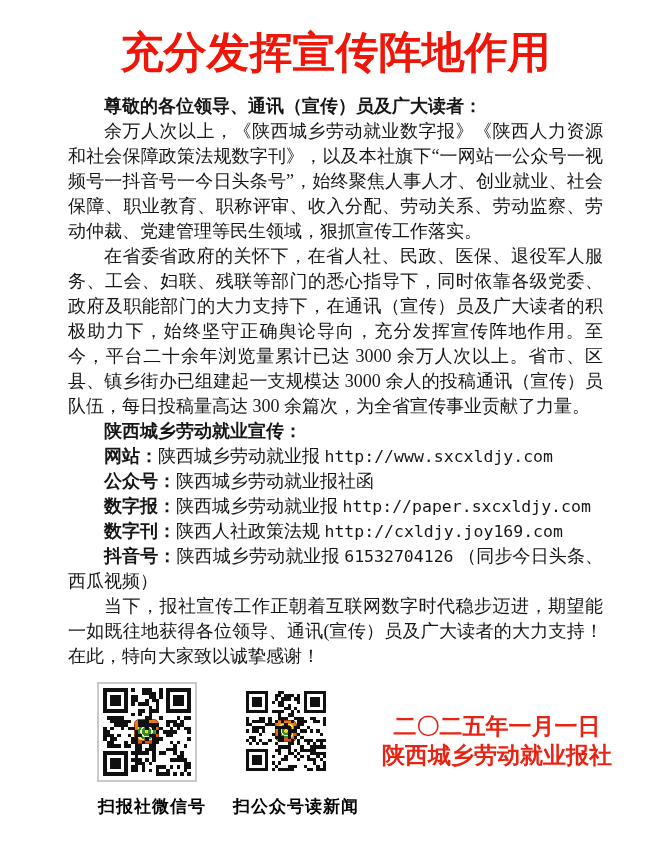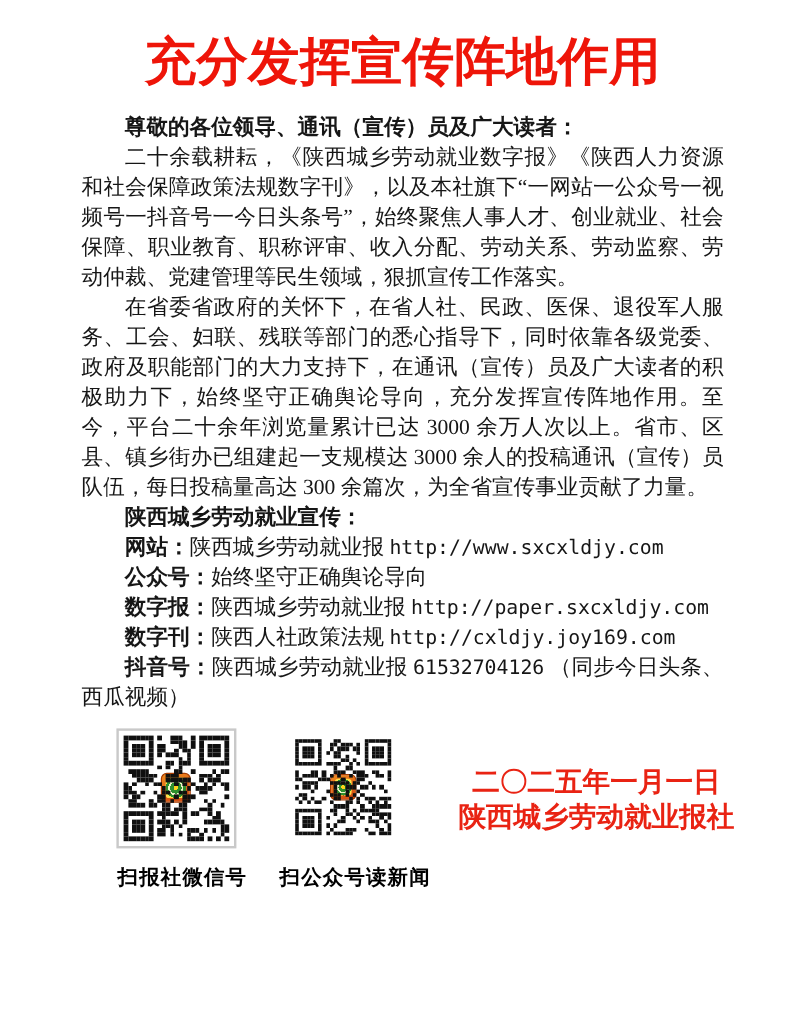--- a/index.html
+++ b/index.html
@@ -71,36 +71,37 @@
 <body>
 
 <div class="page">
   <div class="content">
 
     <h1 class="doc-title">充分发挥宣传阵地作用</h1>
 
     <div class="body-text">
       <div class="greeting">尊敬的各位领导、通讯（宣传）员及广大读者：</div>
 
-      <p class="para">二十余载耕耘，《陕西城乡劳动就业数字报》《陕西人力资源和社会保障政策法规数字刊》，以及本社旗下“一网站一公众号一视频号一抖音号一今日头条号”，始终聚焦人事人才、创业就业、社会保障、职业教育、职称评审、收入分配、劳动关系、劳动监察、劳动仲裁、党建管理等民生领域，狠抓宣传工作落实。</p>
+      <p class="para">余万人次以上，《陕西城乡劳动就业数字报》《陕西人力资源和社会保障政策法规数字刊》，以及本社旗下“一网站一公众号一视频号一抖音号一今日头条号”，始终聚焦人事人才、创业就业、社会保障、职业教育、职称评审、收入分配、劳动关系、劳动监察、劳动仲裁、党建管理等民生领域，狠抓宣传工作落实。</p>
 
       <p class="para">在省委省政府的关怀下，在省人社、民政、医保、退役军人服务、工会、妇联、残联等部门的悉心指导下，同时依靠各级党委、政府及职能部门的大力支持下，在通讯（宣传）员及广大读者的积极助力下，始终坚守正确舆论导向，充分发挥宣传阵地作用。至今，平台二十余年浏览量累计已达 3000 余万人次以上。省市、区县、镇乡街办已组建起一支规模达 3000 余人的投稿通讯（宣传）员队伍，每日投稿量高达 300 余篇次，为全省宣传事业贡献了力量。</p>
 
       <div class="search-heading">陕西城乡劳动就业宣传：</div>
 
       <div class="plat"><b class="plat-label">网站：</b><span>陕西城乡劳动就业报 </span><span class="ascii">http://www.sxcxldjy.com</span><span></span></div>
 
-      <div class="plat"><b class="plat-label">公众号：</b><span>始终坚守正确舆论导向</span><span class="ascii"></span><span></span></div>
+      <div class="plat"><b class="plat-label">公众号：</b><span>陕西城乡劳动就业报社函</span><span class="ascii"></span><span></span></div>
 
       <div class="plat"><b class="plat-label">数字报：</b><span>陕西城乡劳动就业报 </span><span class="ascii">http://paper.sxcxldjy.com</span><span></span></div>
 
       <div class="plat"><b class="plat-label">数字刊：</b><span>陕西人社政策法规 </span><span class="ascii">http://cxldjy.joy169.com</span><span></span></div>
 
       <div class="plat"><b class="plat-label">抖音号：</b><span>陕西城乡劳动就业报 </span><span class="ascii">61532704126</span><span> （同步今日头条、西瓜视频）</span></div>
 
+      <p class="para">当下，报社宣传工作正朝着互联网数字时代稳步迈进，期望能一如既往地获得各位领导、通讯(宣传）员及广大读者的大力支持！在此，特向大家致以诚挚感谢！</p>
     </div>
 
     <div class="footer">
 
       <div class="qr qr1" id="qr1">
         <div class="qr-grid" style="height: 87.5px; width: 87.5px;">
           <div class="qr-logo" style="height: 25px; width: 25px; left: 31.25px; top: 31.25px;">
             <div class="qr-logo-inner"></div>
           </div>
         <div class="qr-cell" style="left: 0px; top: 0px; width: 3.5px; height: 3.5px;"></div>

